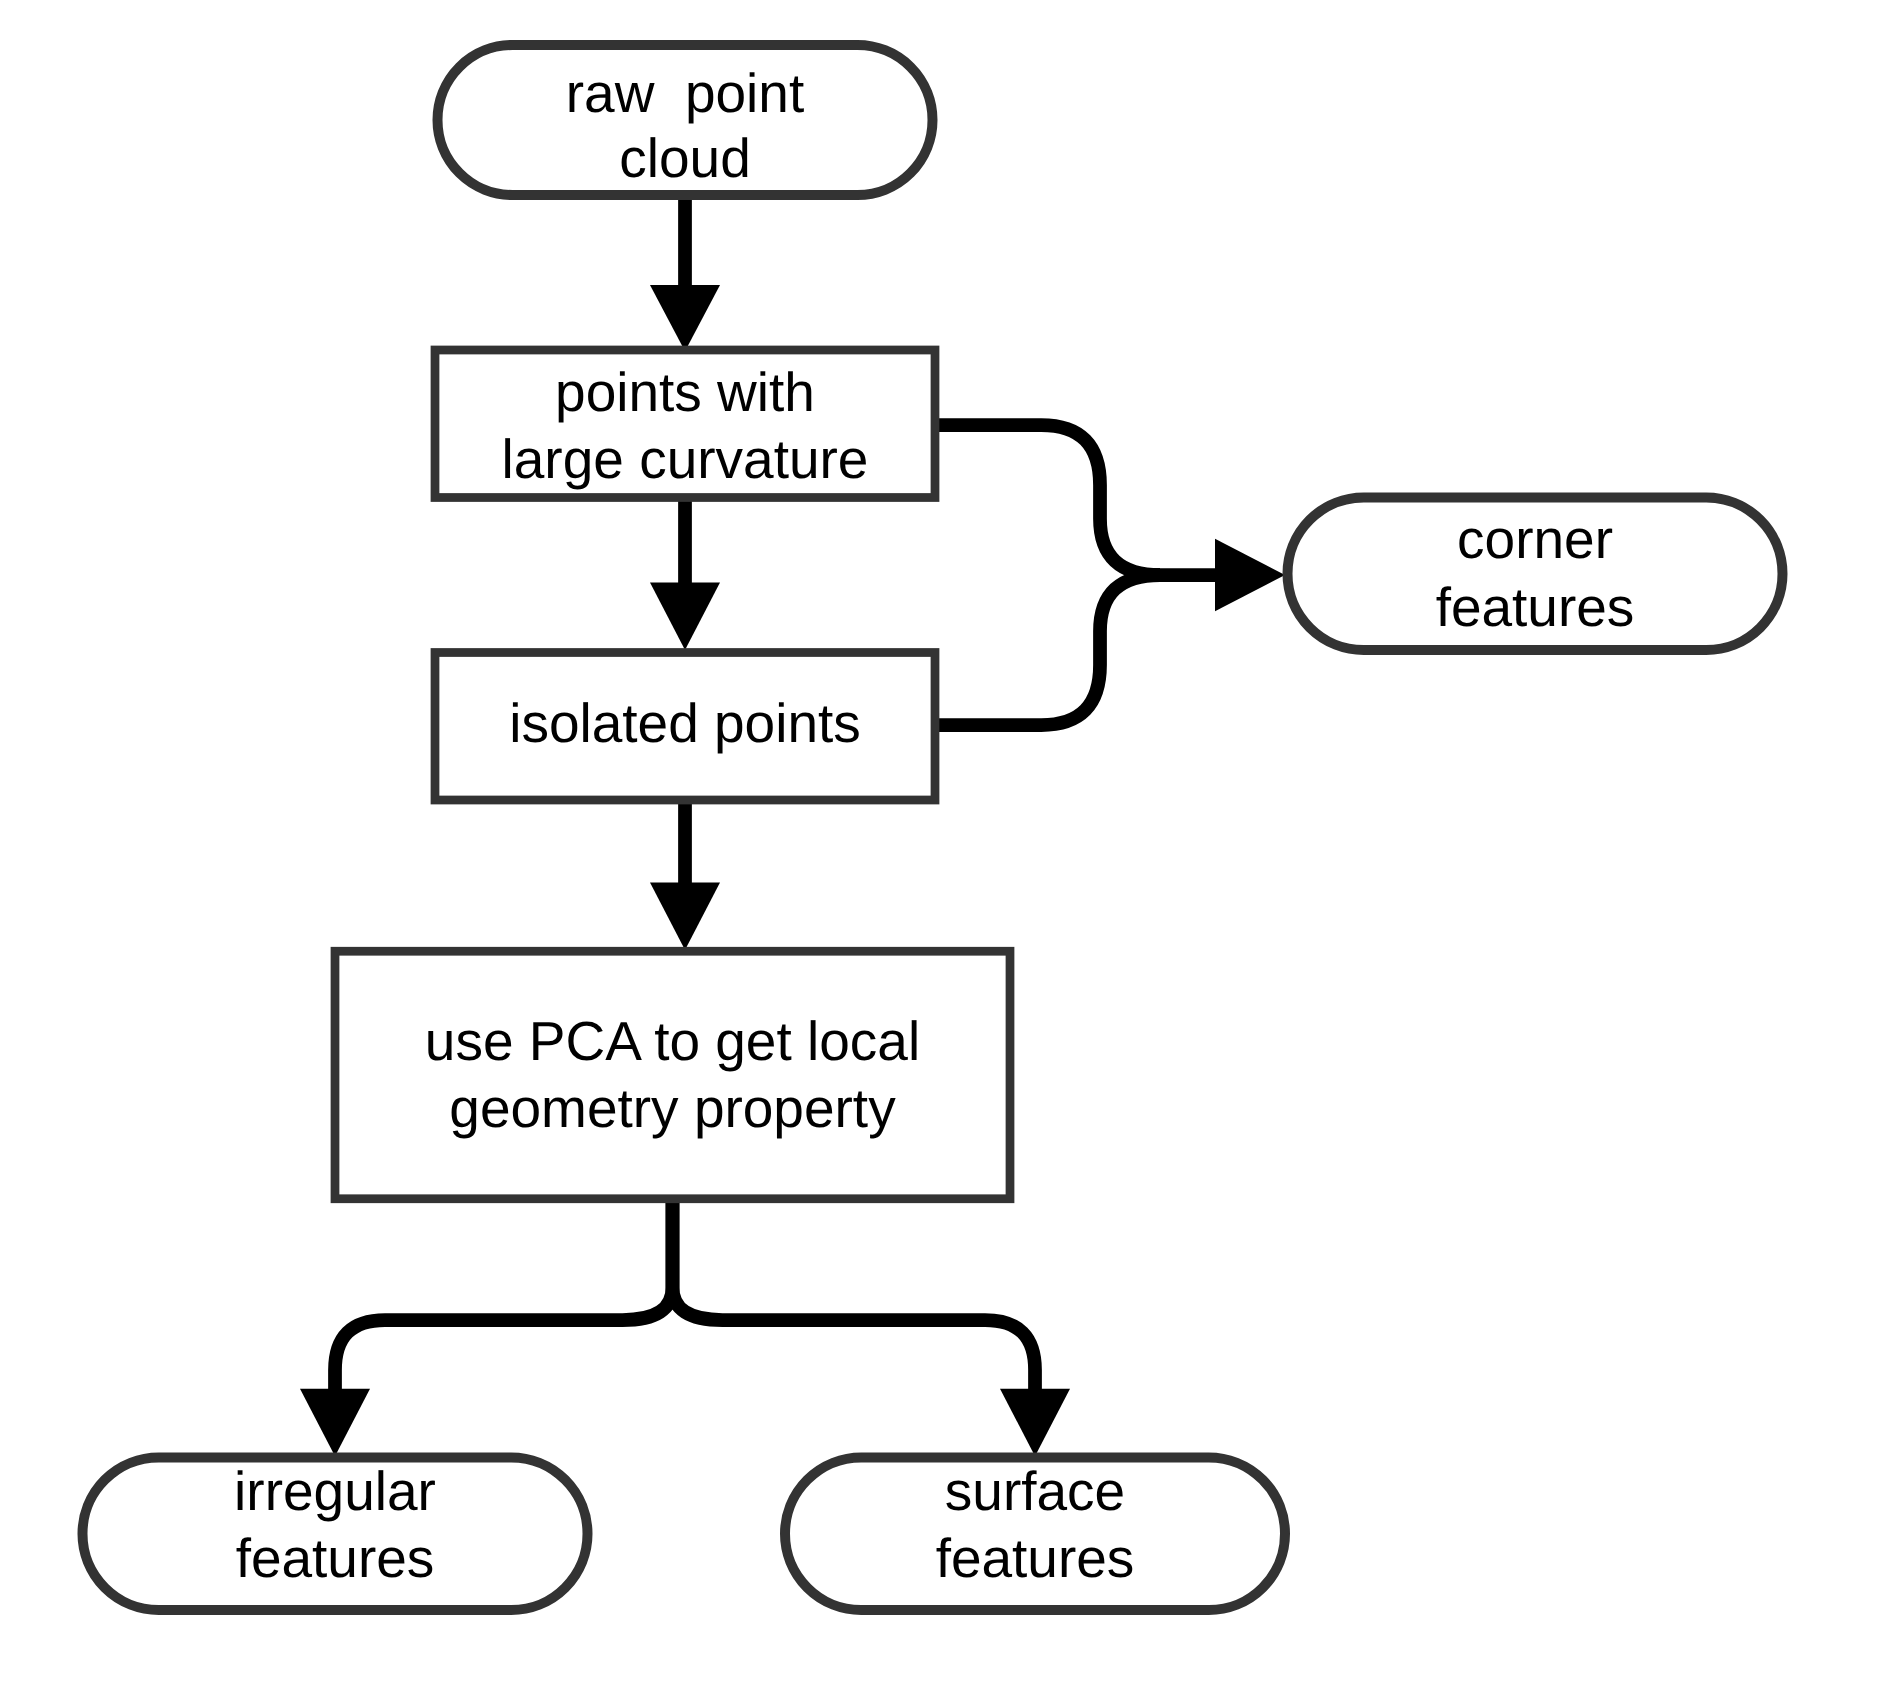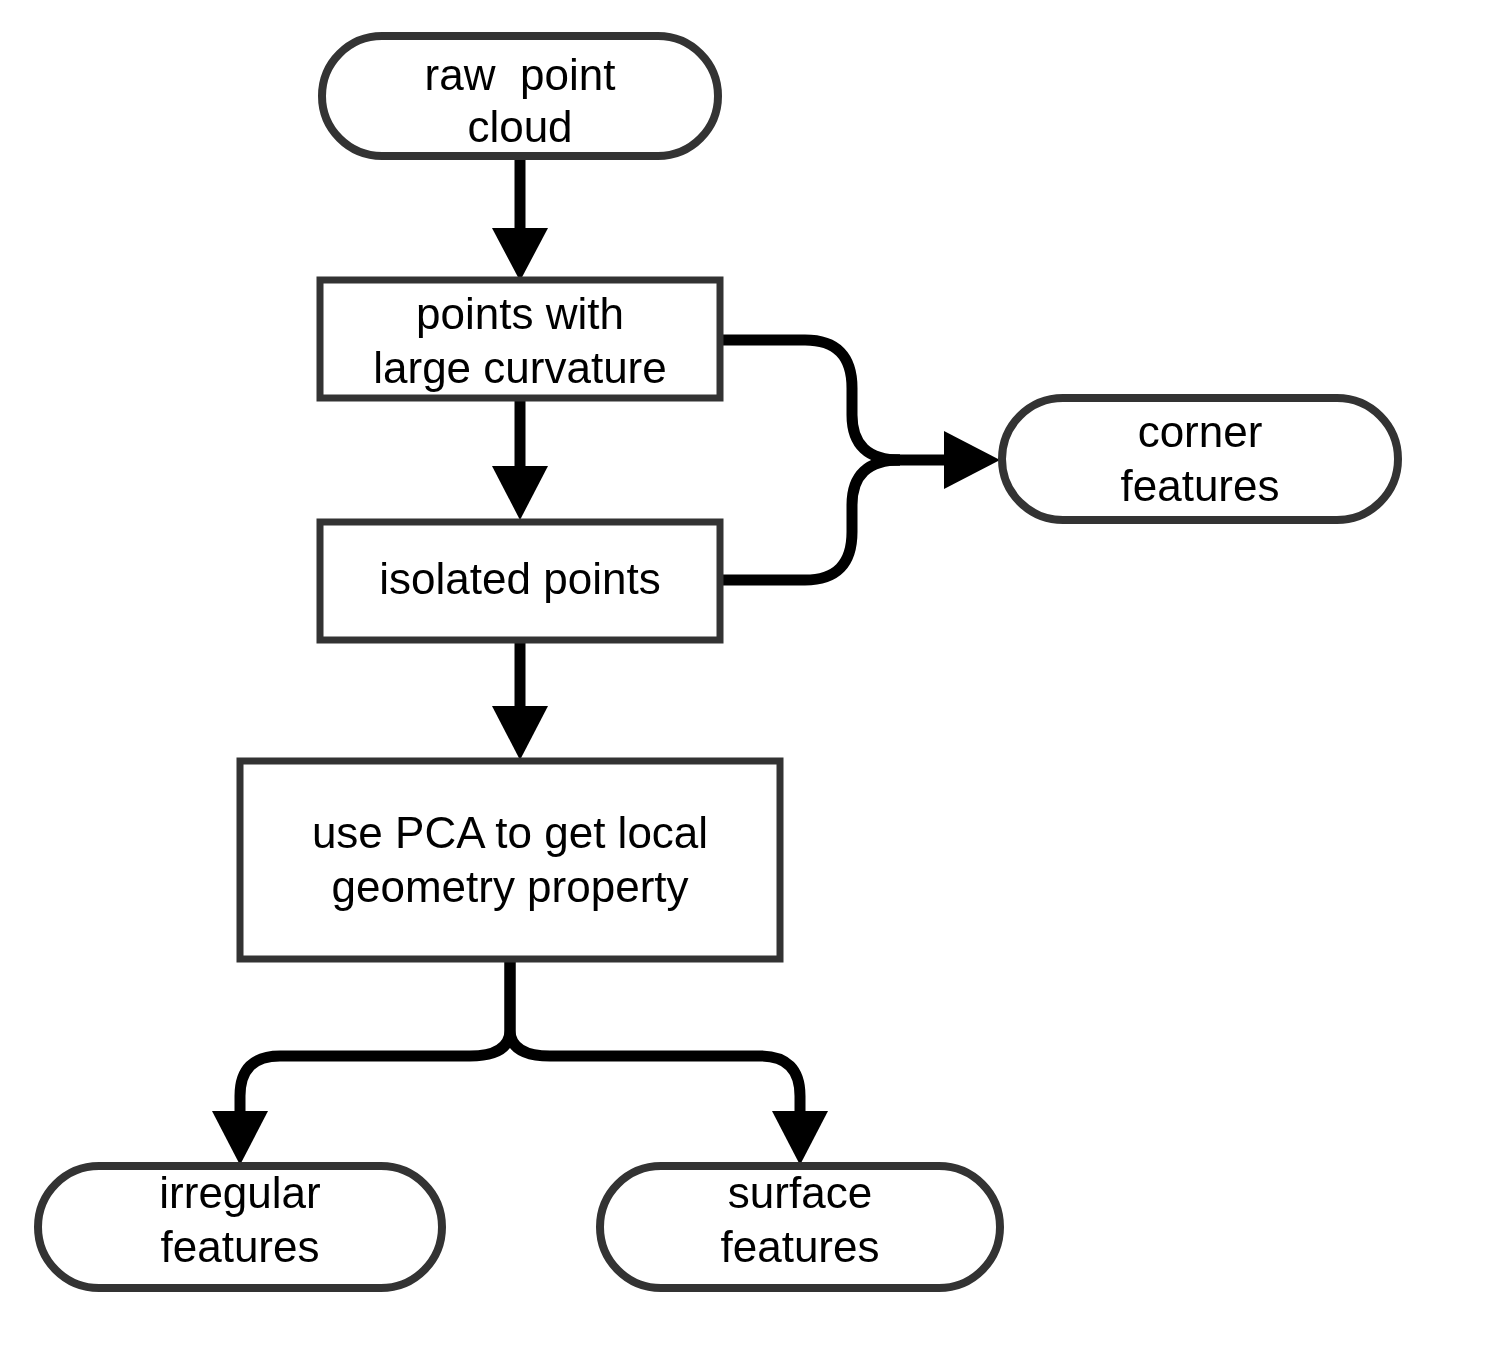--- a/index.html
+++ b/index.html
@@ -10,20 +10,21 @@
   body {
     width: 1504px;
     height: 1360px;
     font-family: "Liberation Sans", sans-serif;
     overflow: hidden;
   }
   #flowchart-root {
     position: relative;
     width: 1396px;
     height: 1360px;
+    margin-left: 28px;
   }
   svg.flow-canvas {
     display: block;
     width: 1504px;
     height: 1360px;
   }
   .node-shape {
     fill: #ffffff;
     stroke: #333333;
     stroke-width: 7;

